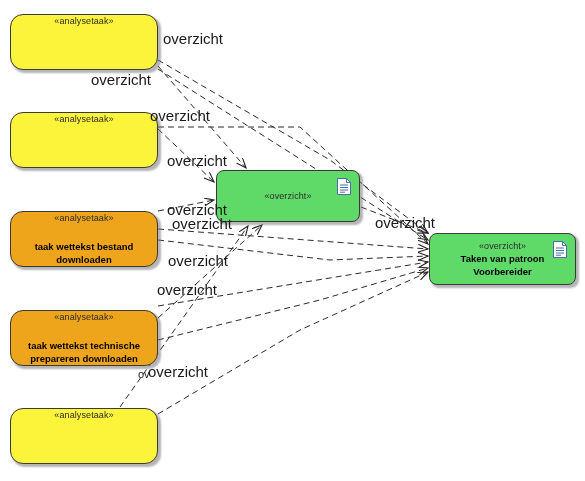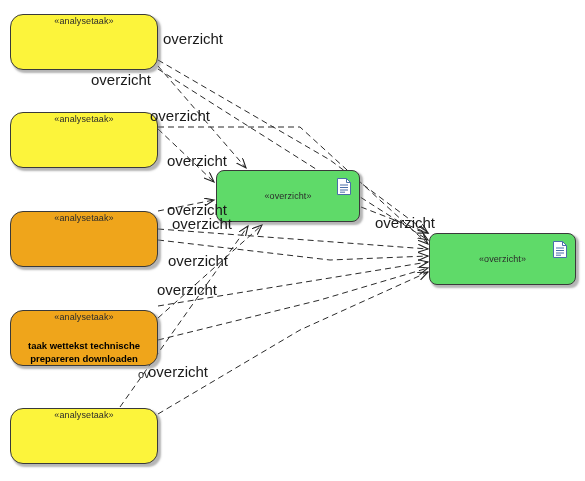--- a/index.html
+++ b/index.html
@@ -115,20 +115,22 @@
   <div class="node task" style="left:10px; top:14px; width:148px; height:56px; background:#FCF43B;">
     <div class="stereotype">«analysetaak»</div>
   </div>
 
   <div class="node task" style="left:10px; top:112px; width:148px; height:56px; background:#FCF43B;">
     <div class="stereotype">«analysetaak»</div>
   </div>
 
   <div class="node task" style="left:10px; top:211px; width:148px; height:56px; background:#EFA51B;">
     <div class="stereotype">«analysetaak»</div>
+    <div class="node-name">taak wettekst bestand
+downloaden</div>
   </div>
 
   <div class="node task" style="left:10px; top:310px; width:148px; height:56px; background:#EFA51B;">
     <div class="stereotype">«analysetaak»</div>
     <div class="node-name">taak wettekst technische
 prepareren downloaden</div>
   </div>
 
   <div class="node task" style="left:10px; top:408px; width:148px; height:56px; background:#FCF43B;">
     <div class="stereotype">«analysetaak»</div>
@@ -143,20 +145,22 @@
         <line x1="3" y1="7" x2="11" y2="7"></line>
         <line x1="3" y1="9.5" x2="11" y2="9.5"></line>
         <line x1="3" y1="12" x2="11" y2="12"></line>
         <line x1="3" y1="14.2" x2="8" y2="14.2"></line>
       </g>
     </svg>
   </div>
 
   <div class="node overview" style="left:429px; top:233px; width:147px; height:52px; background:#5FDA69;">
     <div class="stereotype">«overzicht»</div>
+    <div class="node-name">Taken van patroon
+Voorbereider</div>
     <svg class="note-icon" viewBox="0 0 14 17" xmlns="http://www.w3.org/2000/svg">
       <path d="M0.5,0.5 H9.5 L13.5,4.5 V16.5 H0.5 Z" fill="#ffffff" stroke="#4a6fa8" stroke-width="1"></path>
       <path d="M9.5,0.5 V4.5 H13.5" fill="none" stroke="#4a6fa8" stroke-width="1"></path>
       <g stroke="#4a6fa8" stroke-width="1">
         <line x1="3" y1="7" x2="11" y2="7"></line>
         <line x1="3" y1="9.5" x2="11" y2="9.5"></line>
         <line x1="3" y1="12" x2="11" y2="12"></line>
         <line x1="3" y1="14.2" x2="8" y2="14.2"></line>
       </g>
     </svg>

